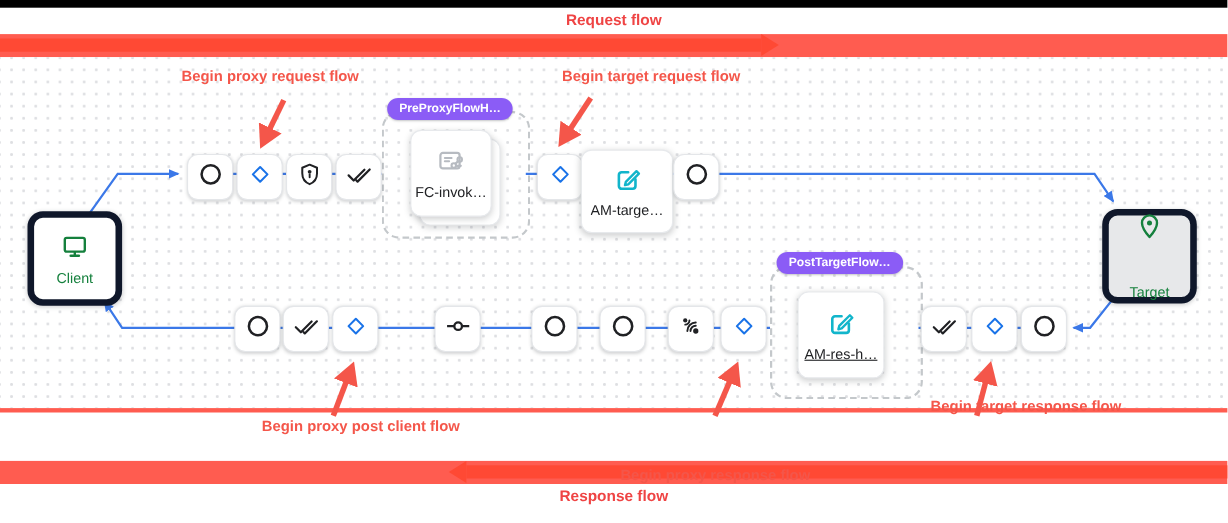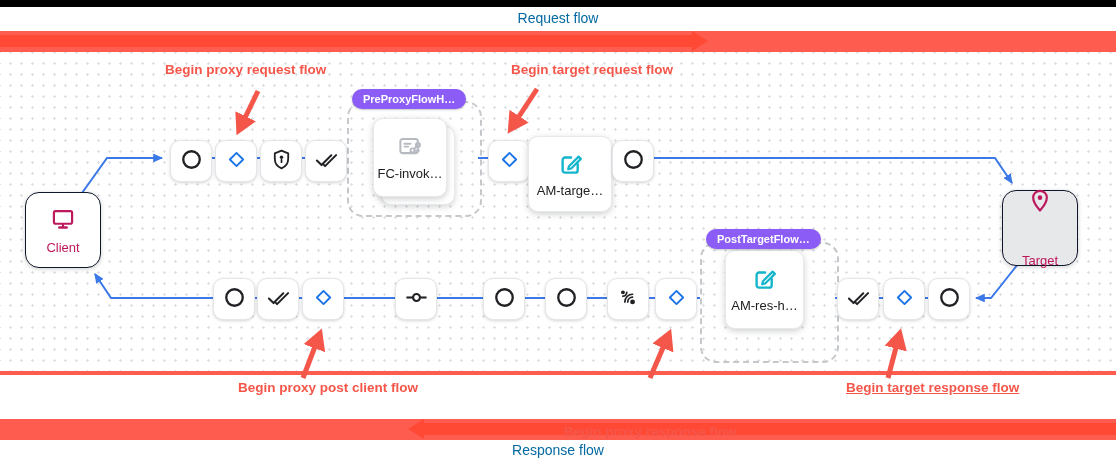--- a/index.html
+++ b/index.html
@@ -22,41 +22,41 @@
     border-top:10.5px solid transparent;border-bottom:10.5px solid transparent;border-right:16px solid #ff4934;}
   .canvas-bottom-line{position:absolute;left:0;top:371px;width:1116px;height:4px;background:#ff5c50;}
 
   
   .dot-canvas{position:absolute;left:0;top:52px;width:1116px;height:319px;background-color:#fff;
     background-image:radial-gradient(circle,#dedfe2 1.1px,transparent 1.4px);
     background-size:11px 11px;background-position:5px 6px;}
 
   
   .red-label{position:absolute;color:#f4564a;font-weight:bold;font-size:13.5px;white-space:nowrap;z-index:7;}
-  .flow-title{position:absolute;left:0;width:1116px;text-align:center;color:#0369a1;font-weight:normal;font-size:14px;z-index:7;}
+  .flow-title{position:absolute;left:0;width:1116px;text-align:center;color:#ef4444;font-weight:bold;font-size:14px;z-index:7;}
   #lbl-request-flow{top:10px;}
   #lbl-response-flow{top:442px;}
 
   
   svg.layer{position:absolute;left:0;top:0;width:1116px;height:475px;pointer-events:none;}
   #blue-layer{z-index:1;}
   #red-layer{z-index:6;}
 
   
   .node{position:absolute;width:40px;height:40px;background:#fff;border:1px solid #e4e6e9;border-radius:10px;
     box-shadow:0 1px 3px rgba(60,64,67,.22);display:flex;align-items:center;justify-content:center;z-index:3;color:#202124;}
   .card{position:absolute;background:#fff;border:1px solid #e7e9ec;border-radius:10px;
     box-shadow:0 2px 6px rgba(60,64,67,.25);display:flex;flex-direction:column;align-items:center;justify-content:center;
     gap:1px;z-index:3;color:#202124;}
   .card .card-label{font-size:13px;color:#202124;max-width:92%;overflow:hidden;white-space:nowrap;}
   .card-back{position:absolute;background:#fff;border:1px solid #e7e9ec;border-radius:10px;
     box-shadow:0 2px 6px rgba(60,64,67,.22);z-index:2;}
-  .endpoint{position:absolute;width:74px;height:74px;background:#fff;border:1px solid #0f172a;border-radius:14px;
+  .endpoint{position:absolute;width:74px;height:74px;background:#fff;border:6px solid #0f172a;border-radius:14px;
     box-shadow:0 1px 4px rgba(60,64,67,.25);display:flex;flex-direction:column;align-items:center;justify-content:center;
-    gap:5px;z-index:3;color:#be185d;font-size:13px;}
+    gap:5px;z-index:3;color:#15803d;font-size:13px;}
   #node-target{background:#e7e8ea;gap:36px;}
   .dashed-group{position:absolute;border:2px dashed #c4c8cb;border-radius:16px;z-index:2;}
   .pill{position:absolute;background:#8b5cf6;color:#fff;font-size:11px;font-weight:bold;padding:4px 11px;
     border-radius:11px;white-space:nowrap;z-index:4;box-shadow:0 1px 2px rgba(60,64,67,.3);}
   .teal{color:#12b5cb;}
   .gray-ic{color:#b7bbc1;}
 </style>
 </head>
 <body>
 
@@ -130,21 +130,21 @@
   <div class="arrow-body"></div>
   <div class="arrow-head"></div>
 </div>
 
 <div class="flow-title" id="lbl-response-flow">Response flow</div>
 
 <div class="red-label" style="left:165px;top:62px;">Begin proxy request flow</div>
 <div class="red-label" style="left:511px;top:62px;">Begin target request flow</div>
 <div class="red-label" style="left:202px;top:380px;margin-left:36px;">Begin proxy post client flow</div>
 <div class="red-label" style="left:564px;top:380px;margin-top:44px;">Begin proxy response flow</div>
-<div class="red-label" style="left:846px;top:380px;text-decoration:underline;">Begin target response flow</div>
+<div class="red-label" style="left:846px;top:362px;">Begin target response flow</div>
 
 <svg class="layer" id="blue-layer">
   <defs>
     <marker id="bluehead" markerWidth="5" markerHeight="4.4" refX="4.4" refY="2.2" orient="auto">
       <path d="M0 0 L5 2.2 L0 4.4 Z" fill="#3b78e8"></path>
     </marker>
   </defs>
   <g stroke="#3b78e8" stroke-width="2" fill="none">
     <path d="M82 193 L107 158 L162 158" marker-end="url(#bluehead)"></path>
     <path d="M210 158 H347"></path>
@@ -254,21 +254,21 @@
   <span><svg width="23" height="23">
         <use href="#sym-sensors"></use>
       </svg></span>
 </div>
 <div class="node" style="left:655px;top:278px;">
   <span><svg width="21" height="21">
         <use href="#sym-diamond"></use>
       </svg></span>
 </div>
 
-<div class="card" style="left:725px;top:250px;width:77px;height:77px;">
+<div class="card" style="left:725px;top:265px;width:77px;height:77px;text-decoration:underline;">
   <span class="teal"><svg width="27" height="27">
         <use href="#sym-editsq"></use>
       </svg></span>
   <span class="card-label">AM-res-h…</span>
 </div>
 
 <div class="node" style="left:837px;top:278px;">
   <span><svg width="23" height="23">
         <use href="#sym-dblcheck"></use>
       </svg></span>

